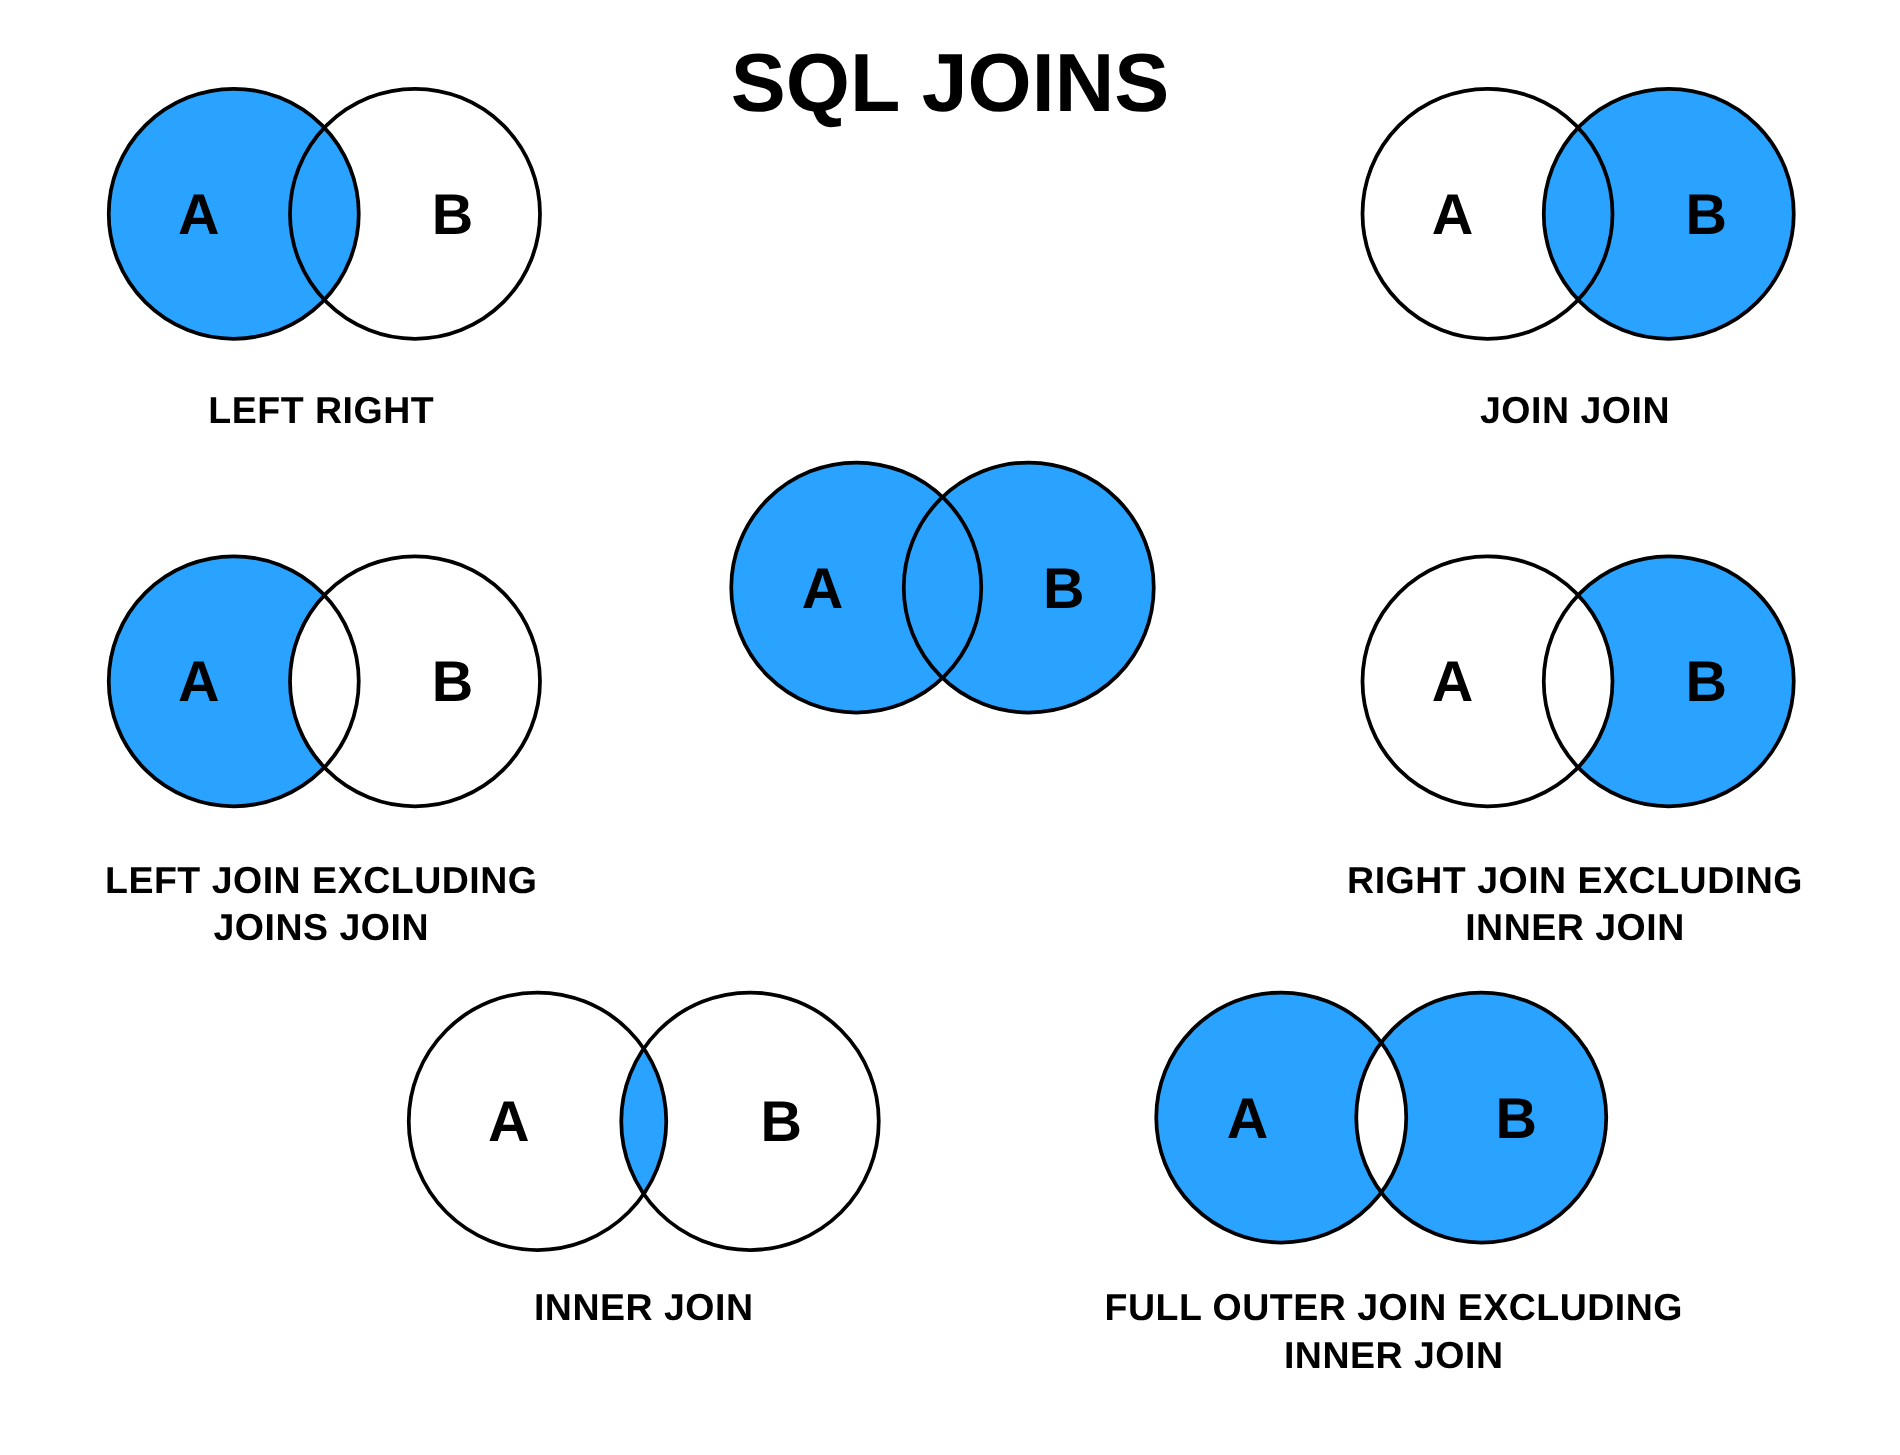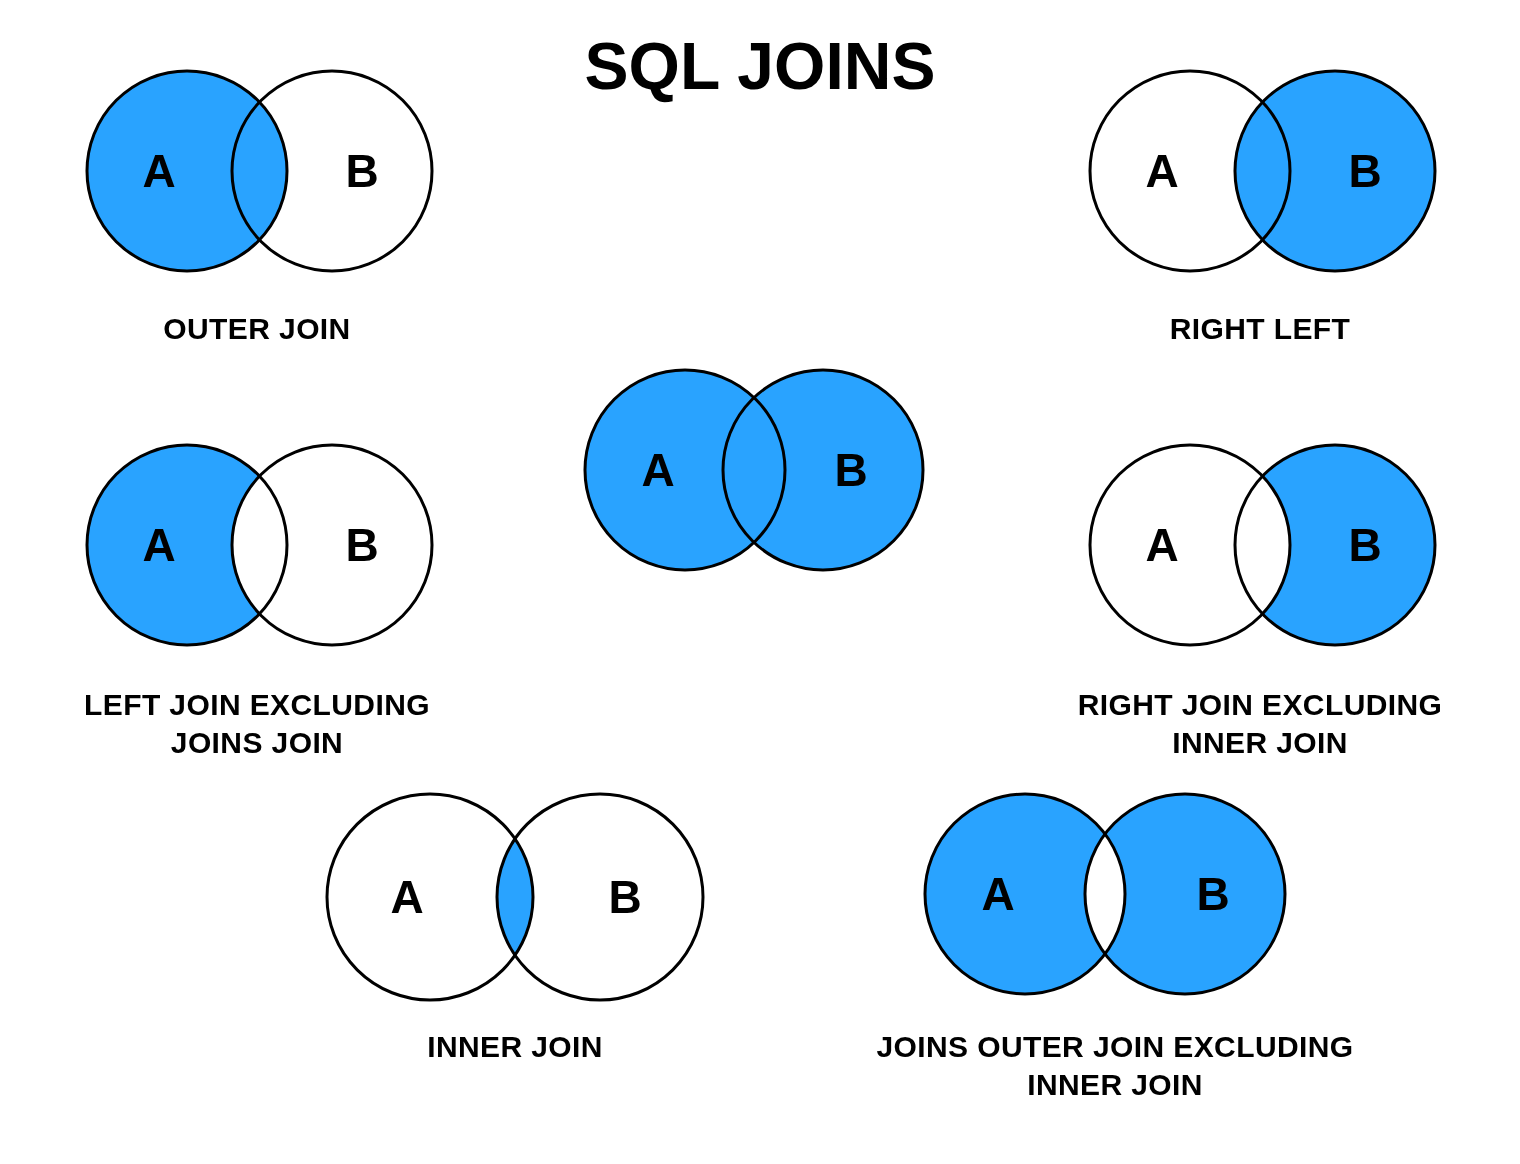--- a/index.html
+++ b/index.html
@@ -89,32 +89,32 @@
           </clipPath>
       </defs>
 
       <circle cx="130" cy="125" r="100" fill="#29A3FF"></circle>
       <circle cx="275" cy="125" r="100" fill="none"></circle>
       <circle cx="130" cy="125" r="100" fill="none" stroke="#000000" stroke-width="3"></circle>
       <circle cx="275" cy="125" r="100" fill="none" stroke="#000000" stroke-width="3"></circle>
       <text class="set-letter" x="102" y="141" text-anchor="middle">A</text>
       <text class="set-letter" x="305" y="141" text-anchor="middle">B</text>
     </svg>
-    <div class="venn-label">OUTER JOIN</div>
+    <div class="venn-label">LEFT RIGHT</div>
   </div>
 
   <div class="venn-unit" id="unit-right-join">
     <svg class="venn-svg" width="400" height="250" viewBox="0 0 400 250">
       <circle cx="275" cy="125" r="100" fill="#29A3FF"></circle>
       <circle cx="130" cy="125" r="100" fill="none" stroke="#000000" stroke-width="3"></circle>
       <circle cx="275" cy="125" r="100" fill="none" stroke="#000000" stroke-width="3"></circle>
       <text class="set-letter" x="102" y="141" text-anchor="middle">A</text>
       <text class="set-letter" x="305" y="141" text-anchor="middle">B</text>
     </svg>
-    <div class="venn-label">RIGHT LEFT</div>
+    <div class="venn-label">JOIN JOIN</div>
   </div>
 
   <div class="venn-unit" id="unit-left-excl">
     <svg class="venn-svg" width="400" height="250" viewBox="0 0 400 250">
       <defs>
         <mask id="mask-lje">
           <rect x="0" y="0" width="400" height="250" fill="black"></rect>
           <circle cx="130" cy="125" r="100" fill="white"></circle>
           <circle cx="275" cy="125" r="100" fill="black"></circle>
         </mask>
@@ -189,17 +189,17 @@
         <clipPath id="clip-foje-b">
             <circle cx="350" cy="112" r="100"></circle>
           </clipPath>
       </defs>
       <rect x="0" y="0" width="560" height="230" fill="#29A3FF" mask="url(#mask-foje)"></rect>
       <circle cx="190" cy="112" r="100" fill="none" stroke="#000000" stroke-width="3"></circle>
       <circle cx="350" cy="112" r="100" fill="none" stroke="#000000" stroke-width="3"></circle>
       <text class="set-letter" x="163" y="128" text-anchor="middle">A</text>
       <text class="set-letter" x="378" y="128" text-anchor="middle">B</text>
     </svg>
-    <div class="venn-label">JOINS OUTER JOIN EXCLUDING
+    <div class="venn-label">FULL OUTER JOIN EXCLUDING
 INNER JOIN</div>
   </div>
 
 </div>
 
 </body></html>

